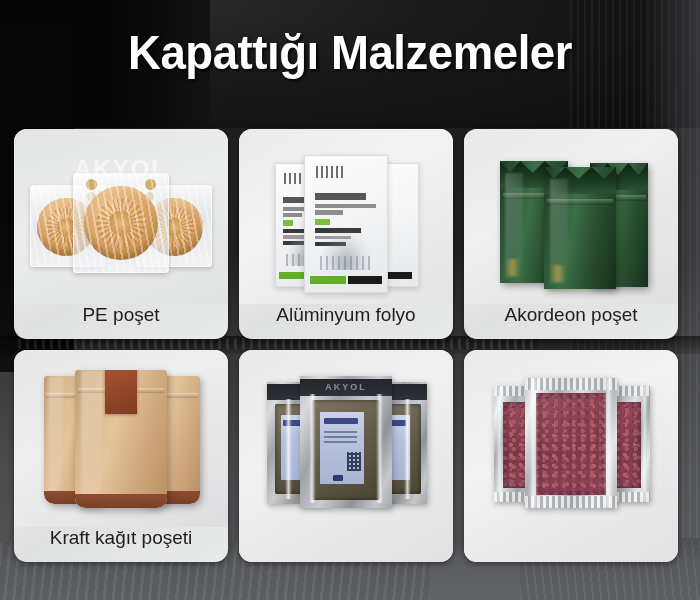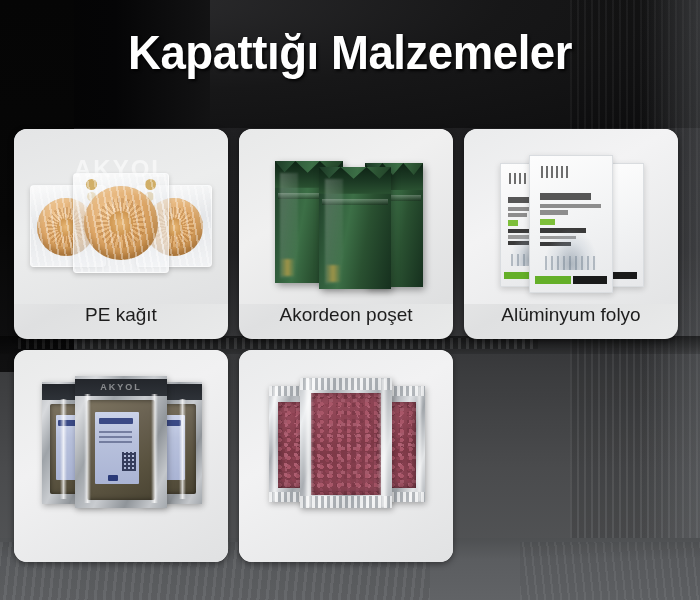--- a/index.html
+++ b/index.html
@@ -354,48 +354,21 @@
         <div class="pebag" style="right:16px;top:56px;width:74px;height:80px;">
           <div class="cake" style="left:8px;top:12px;width:58px;height:58px;"></div>
           <div class="gdot" style="left:8px;top:6px;width:9px;height:9px;"></div>
         </div>
         <div class="pebag" style="left:50%;transform:translateX(-50%);top:44px;width:94px;height:98px;z-index:3;">
           <div class="cake" style="left:10px;top:12px;width:74px;height:74px;"></div>
           <div class="gdot" style="left:12px;top:5px;width:11px;height:11px;"></div>
           <div class="gdot" style="right:12px;top:5px;width:11px;height:11px;"></div>
         </div>
       </div>
-      <div class="cap">PE kağıt</div>
-    </div>
-
-    <div class="card c2">
-      <div class="photo">
-        <div class="gbag" style="left:126px;top:34px;width:58px;height:124px;">
-          <div class="body"></div>
-            <div class="top"></div>
-            <div class="seal"></div>
-            <div class="gloss"></div>
-            <div class="gold"></div>
-        </div>
-        <div class="gbag" style="left:36px;top:32px;width:68px;height:122px;">
-          <div class="body"></div>
-            <div class="top"></div>
-            <div class="seal"></div>
-            <div class="gloss"></div>
-            <div class="gold"></div>
-        </div>
-        <div class="gbag" style="left:80px;top:38px;width:72px;height:122px;z-index:3;">
-          <div class="body"></div>
-            <div class="top"></div>
-            <div class="seal"></div>
-            <div class="gloss"></div>
-            <div class="gold"></div>
-        </div>
-      </div>
-      <div class="cap">Akordeon poşet</div>
+      <div class="cap">PE poşet</div>
     </div>
 
     <div class="card c3">
       <div class="photo">
         <div class="sach" style="left:36px;top:34px;width:56px;height:122px;">
           <div class="logo"></div>
             <div class="t1"></div>
             <div class="t2"></div>
             <div class="t3"></div>
           <div class="t4"></div>
@@ -419,20 +392,68 @@
             <div class="t6"></div>
             <div class="t7"></div>
           <div class="splash"></div>
             <div class="barG"></div>
             <div class="barB"></div>
         </div>
       </div>
       <div class="cap">Alüminyum folyo</div>
     </div>
 
+    <div class="card c2">
+      <div class="photo">
+        <div class="gbag" style="left:126px;top:34px;width:58px;height:124px;">
+          <div class="body"></div>
+            <div class="top"></div>
+            <div class="seal"></div>
+            <div class="gloss"></div>
+            <div class="gold"></div>
+        </div>
+        <div class="gbag" style="left:36px;top:32px;width:68px;height:122px;">
+          <div class="body"></div>
+            <div class="top"></div>
+            <div class="seal"></div>
+            <div class="gloss"></div>
+            <div class="gold"></div>
+        </div>
+        <div class="gbag" style="left:80px;top:38px;width:72px;height:122px;z-index:3;">
+          <div class="body"></div>
+            <div class="top"></div>
+            <div class="seal"></div>
+            <div class="gloss"></div>
+            <div class="gold"></div>
+        </div>
+      </div>
+      <div class="cap">Akordeon poşet</div>
+    </div>
+
+    <div class="card c4">
+      <div class="photo">
+        <div class="kbag" style="left:30px;top:26px;width:62px;height:128px;">
+          <div class="kzip"></div>
+            <div class="kgloss"></div>
+            <div class="kbase"></div>
+        </div>
+        <div class="kbag" style="right:28px;top:26px;width:62px;height:128px;">
+          <div class="kzip"></div>
+            <div class="kgloss"></div>
+            <div class="kbase"></div>
+        </div>
+        <div class="kbag" style="left:50%;transform:translateX(-50%);top:20px;width:92px;height:138px;z-index:3;">
+          <div class="kzip"></div>
+            <div class="kgloss"></div>
+            <div class="kbase"></div>
+          <div class="klabel" style="left:50%;transform:translateX(-50%);top:-2px;width:32px;height:46px;"></div>
+        </div>
+      </div>
+      <div class="cap">Kraft kağıt poşeti</div>
+    </div>
 
     <div class="card c5">
       <div class="photo">
         <div class="abag" style="left:28px;top:32px;width:60px;height:122px;">
           <div class="wmtop"></div>
           <div class="hdd" style="left:8px;top:22px;width:46px;height:90px;">
             <div class="lab">
                 <div class="bar"></div>
               </div>
           </div>

